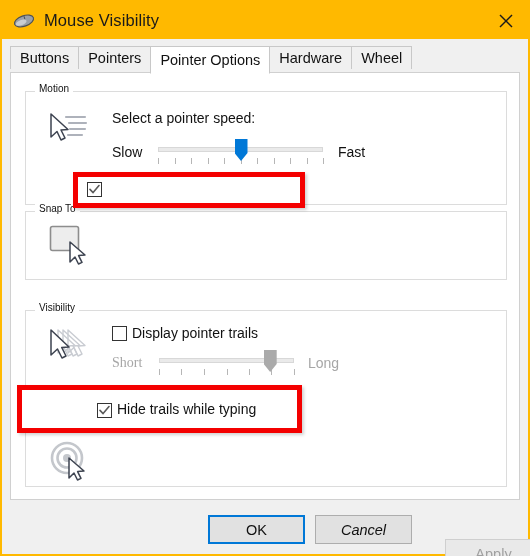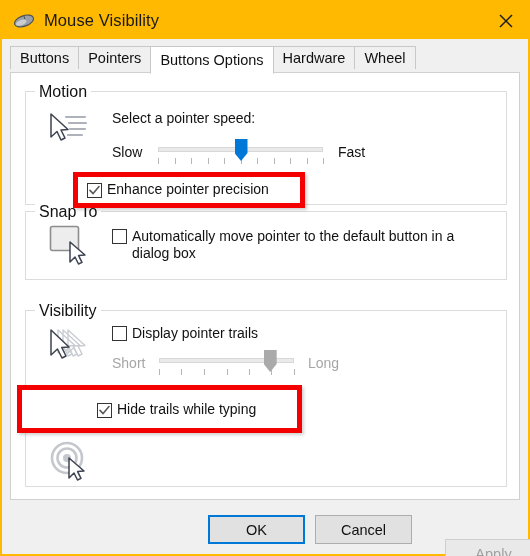--- a/index.html
+++ b/index.html
@@ -113,21 +113,21 @@
     position: absolute;
     box-sizing: border-box;
     border: 1px solid #dcdcdc;
   }
   .group-title {
     position: absolute;
     top: -9px;
     left: 9px;
     background: #ffffff;
     padding: 0 4px;
-    font-size: 16px;
+    font-size: 10px;
     color: #111;
     white-space: nowrap;
   }
 
   #group-motion   { left: 14px; top: 18px;  width: 482px; height: 114px; }
   #group-snapto   { left: 14px; top: 138px; width: 482px; height: 69px;  }
   #group-vis      { left: 14px; top: 237px; width: 482px; height: 177px; }
 
   
   .lbl {
@@ -245,21 +245,21 @@
   .btn.default {
     border: 2px solid #0078d7;
     background: #e1e1e1;
   }
   .btn.disabled {
     color: #a0a0a0;
     background: #e9e9e9;
     border-color: #cfcfcf;
   }
   #btn-ok     { left: 206px; top: 513px; width: 97px; }
-  #btn-cancel { left: 313px; top: 513px; width: 97px; }
+  #btn-cancel { left: 313px; top: 513px; width: 97px; font-style: italic; }
   #btn-apply  { left: 420px; top: 537px; width: 97px; margin-left: 23px; }
 </style>
 </head>
 <body>
 
 <div class="window">
 
   <div class="titlebar">
     <div class="title-mouse-icon">
       <svg width="22" height="18" viewBox="0 0 22 18">
@@ -273,21 +273,21 @@
       <svg width="16" height="16" viewBox="0 0 16 16">
         <line x1="2" y1="2" x2="14" y2="14" stroke="#1a1a1a" stroke-width="1.5"></line>
         <line x1="14" y1="2" x2="2" y2="14" stroke="#1a1a1a" stroke-width="1.5"></line>
       </svg>
     </div>
   </div>
 
   <div class="tabstrip">
     <div class="tab">Buttons</div>
     <div class="tab">Pointers</div>
-    <div class="tab active">Buttons Options</div>
+    <div class="tab active">Pointer Options</div>
     <div class="tab">Hardware</div>
     <div class="tab">Wheel</div>
   </div>
 
   <div class="tabpage">
 
     <div class="group" id="group-motion">
       <div class="group-title">Motion</div>
 
       <div class="sideicon" style="left:18px; top:18px;">
@@ -332,24 +332,20 @@
     <div class="group" id="group-snapto">
       <div class="group-title">Snap To</div>
 
       <div class="sideicon" style="left:22px; top:12px;">
         <svg width="44" height="42" viewBox="0 0 44 42">
           <rect x="2.5" y="2.5" width="28" height="24" rx="2" fill="#ededed" stroke="#8d8d8d" stroke-width="1.6"></rect>
           <path d="M22 18 L22 38 L27 33 L30.5 40 L34 38.3 L30.6 31.6 L37 31 Z" fill="#ffffff" stroke="#3d4350" stroke-width="1.5" stroke-linejoin="round"></path>
         </svg>
       </div>
 
-      <div class="cb-row" style="left:86px; top:16px; width:370px;">
-        <div class="cbox"></div>
-        <div class="cb-label wrap" style="white-space:normal; width:352px;">Automatically move pointer to the default button in a dialog box</div>
-      </div>
     </div>
 
     <div class="group" id="group-vis">
       <div class="group-title">Visibility</div>
 
       <div class="sideicon" style="left:18px; top:14px;">
         <svg width="48" height="42" viewBox="0 0 48 42">
           <g fill="none" stroke="#c9ccd2" stroke-width="1.4" stroke-linejoin="round">
             <path d="M24 5 L24 28 L30 22.5 L34 31 L38 29 L34 21 L41 20.5 Z"></path>
             <path d="M19 5 L19 28 L25 22.5 L29 31 L33 29 L29 21 L36 20.5 Z"></path>
@@ -357,21 +353,21 @@
           </g>
           <path d="M7 5 L7 30 L13.5 24 L18 33 L22 31 L17.7 22.5 L25 22 Z" fill="#ffffff" stroke="#3d4350" stroke-width="1.5" stroke-linejoin="round"></path>
         </svg>
       </div>
 
       <div class="cb-row" style="left:86px; top:14px;">
         <div class="cbox"></div>
         <div class="cb-label">Display pointer trails</div>
       </div>
 
-      <div class="lbl dim" style="position:absolute; left:86px; top:44px;">Short</div>
+      <div class="lbl dim" style="position:absolute; left:86px; top:44px;font-family:Liberation Serif, serif;">Short</div>
 
       <div class="slider" style="left:133px; top:40px; width:135px;">
         <div class="track"></div>
         <div class="ticks">
           <i style="left:0%"></i>
             <i style="left:16.6%"></i>
             <i style="left:33.3%"></i>
           <i style="left:50%"></i>
             <i style="left:66.6%"></i>
             <i style="left:83.3%"></i>
@@ -403,21 +399,20 @@
 
     </div>
 
     <div class="redbox" style="left:62px; top:99px; width:232px; height:36px;"></div>
     <div class="redbox-content" style="left:76px; top:108px;">
       <div class="cbox">
         <svg width="11" height="11" viewBox="0 0 11 11">
           <polyline points="1,5.4 4.1,8.6 10,1.6" fill="none" stroke="#5a5a5a" stroke-width="1.6" stroke-linecap="round" stroke-linejoin="round"></polyline>
         </svg>
       </div>
-      <div class="cb-label">Enhance pointer precision</div>
     </div>
 
     <div class="redbox" style="left:6px; top:312px; width:285px; height:48px;"></div>
     <div class="redbox-content" style="left:86px; top:328px;">
       <div class="cbox">
         <svg width="11" height="11" viewBox="0 0 11 11">
           <polyline points="1,5.4 4.1,8.6 10,1.6" fill="none" stroke="#5a5a5a" stroke-width="1.6" stroke-linecap="round" stroke-linejoin="round"></polyline>
         </svg>
       </div>
       <div class="cb-label">Hide trails while typing</div>

